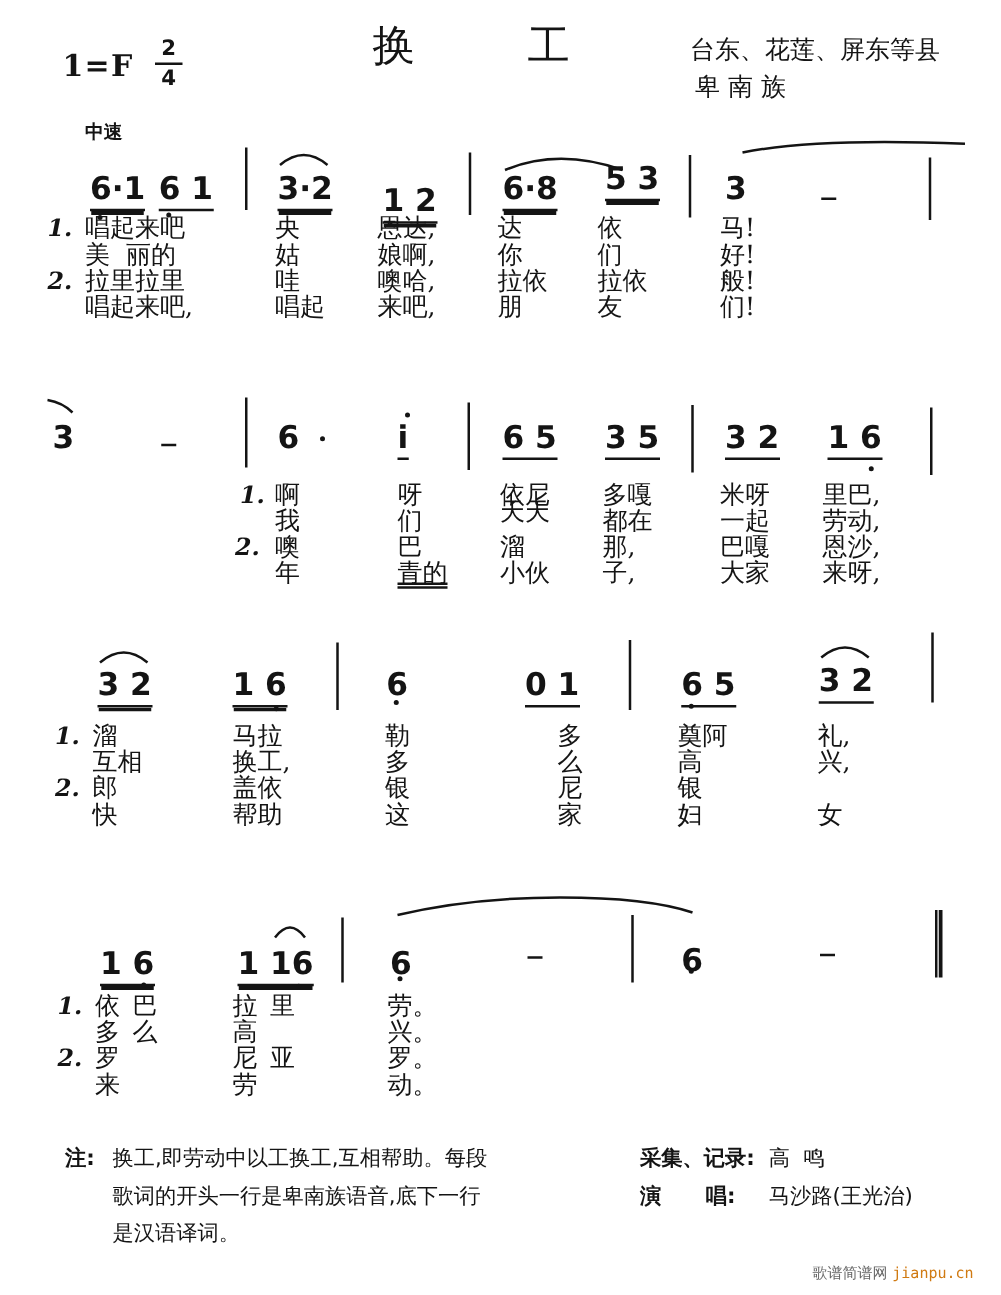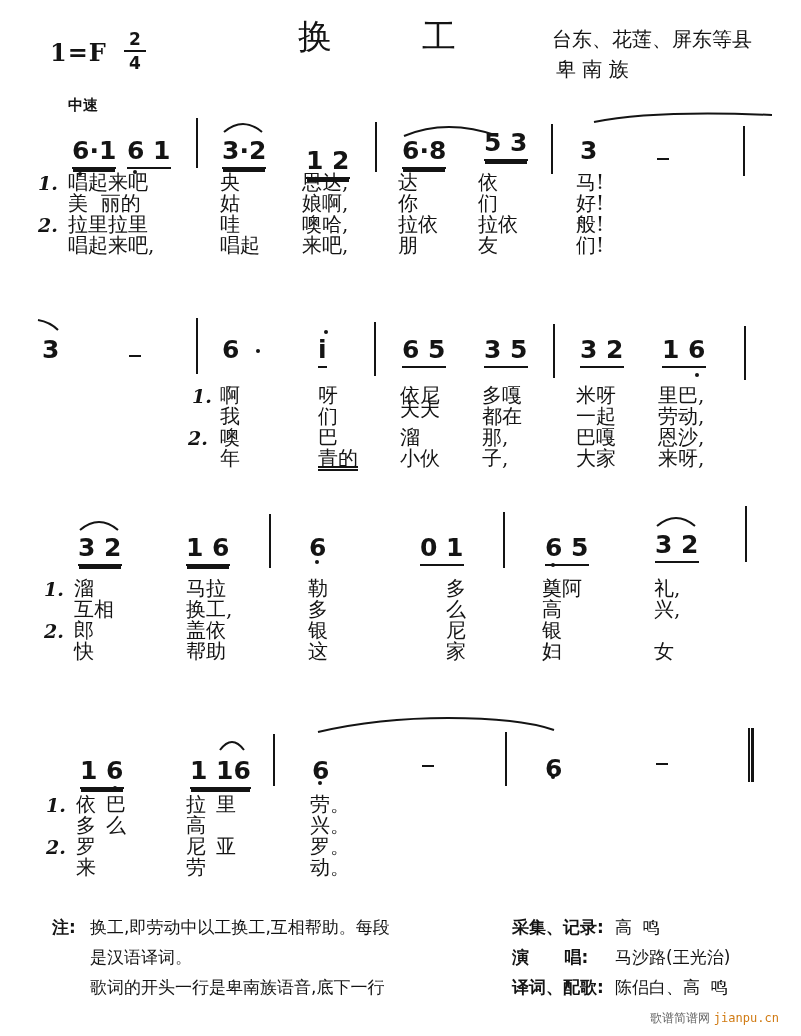--- a/index.html
+++ b/index.html
@@ -268,28 +268,27 @@
     <div class="lyric" style="position:absolute;left:234px;top:42px">罗。</div>
     <div class="lyric" style="position:absolute;left:234px;top:63px">动。</div>
   </div>
 </div>
 
 <div class="abs note-text">
   <div style="display:flex">
     <span class="note-label" style="width:38px">注:</span>
     <div>
       <div>换工,即劳动中以工换工,互相帮助。每段</div>
+      <div>歌词的开头一行是卑南族语音,底下一行</div>
       <div>是汉语译词。</div>
-      <div>歌词的开头一行是卑南族语音,底下一行</div>
     </div>
   </div>
 </div>
 
 <div class="abs credits">
   <div><span class="lbl">采集、记录:</span><span style="white-space:pre">高  鸣</span></div>
   <div><span class="lbl" style="white-space:pre">演      唱:</span><span>马沙路(王光治)</span></div>
-  <div><span class="lbl">译词、配歌:</span><span style="white-space:pre">陈侣白、高  鸣</span></div>
 </div>
 
 <div class="abs watermark">
   <span>歌谱简谱网</span>
   <span class="url">jianpu.cn</span>
 </div>
 
 </body></html>

